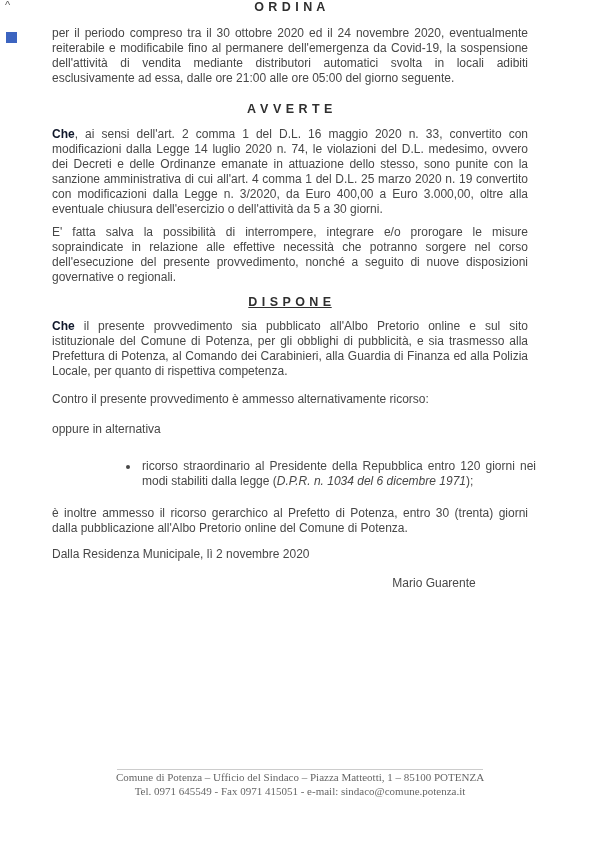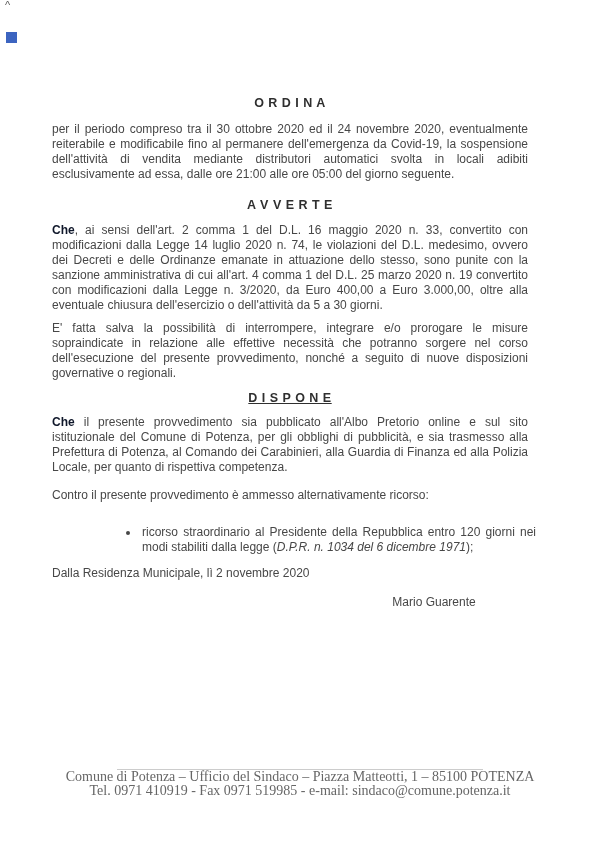--- a/index.html
+++ b/index.html
@@ -22,21 +22,20 @@
   .blue-square {
     position: absolute;
     left: 6px; top: 32px;
     width: 11px; height: 11px;
     background: #3c64c0;
   }
   .content {
     position: absolute;
     left: 44px; top: 0;
     width: 492px;
-    padding-top: 96px;
   }
   .content h1 {
     margin: 0;
     font-size: 12.5px;
     line-height: 15px;
     font-weight: bold;
     letter-spacing: 0.5px;
     text-align: center;
     color: #2f2f2f;
   }
@@ -82,21 +81,21 @@
     text-align: center;
     font-family: "Liberation Serif", serif;
     color: #666666;
   }
   .footer-rule {
     width: 366px;
     margin: 0 auto;
     border-top: 1px solid #cccccc;
   }
   .footer div.f-line {
-    font-size: 14px;
+    font-size: 11px;
     line-height: 14px;
   }
   .footer div.f-line:first-of-type { margin-top: 3px; }
 </style>
 </head>
 <body>
 
 <div class="page">
 
   <span class="caret-mark">^</span>
@@ -114,33 +113,35 @@
 
     <p>E' fatta salva la possibilità di interrompere, integrare e/o prorogare le misure sopraindicate in relazione alle effettive necessità che potranno sorgere nel corso dell'esecuzione del presente provvedimento, nonché a seguito di nuove disposizioni governative o regionali.</p>
 
     <h1 class="mt-dispone">D I S P O N E</h1>
 
     <p class="mt-para4"><b>Che</b><span> il presente provvedimento sia pubblicato all'Albo Pretorio online e sul sito istituzionale del Comune di Potenza, per gli obblighi di pubblicità, e sia trasmesso alla Prefettura di Potenza, al Comando dei Carabinieri, alla Guardia di Finanza ed alla Polizia Locale, per quanto di rispettiva competenza.</span></p>
 
     <p class="mt-contro">Contro il presente provvedimento è ammesso alternativamente ricorso:</p>
 
 
+    <p class="mt-oppure">oppure in alternativa</p>
 
     <ul class="doc-list second">
       <li><span>ricorso straordinario al Presidente della Repubblica entro 120 giorni nei modi stabiliti dalla legge (</span><i>D.P.R. n. 1034 del 6 dicembre 1971</i><span>);</span></li>
     </ul>
 
+    <p class="mt-gerar">è inoltre ammesso il ricorso gerarchico al Prefetto di Potenza, entro 30 (trenta) giorni dalla pubblicazione all'Albo Pretorio online del Comune di Potenza.</p>
 
     <p class="mt-resid">Dalla Residenza Municipale, lì 2 novembre 2020</p>
 
     <div class="signature">
       <div>Mario Guarente</div>
     </div>
 
   </div>
 
   <div class="footer">
     <div class="footer-rule"></div>
     <div class="f-line">Comune di Potenza – Ufficio del Sindaco – Piazza Matteotti, 1  –  85100 POTENZA</div>
-    <div class="f-line">Tel. 0971 410919 - Fax 0971 519985 - e-mail: sindaco@comune.potenza.it</div>
+    <div class="f-line">Tel. 0971 645549 - Fax 0971 415051 - e-mail: sindaco@comune.potenza.it</div>
   </div>
 
 </div>
 
 </body></html>

